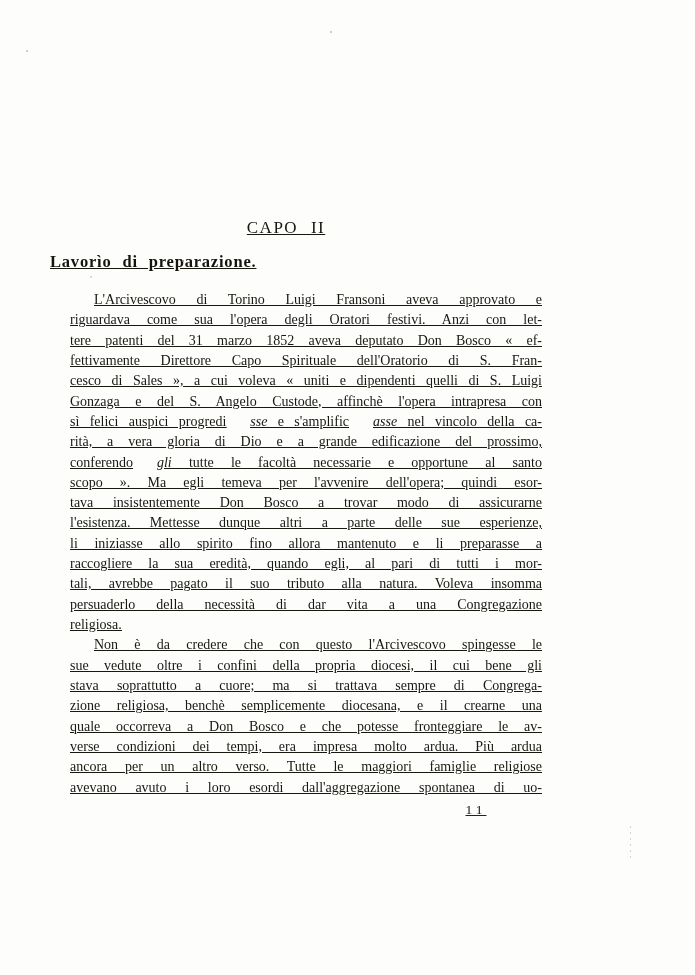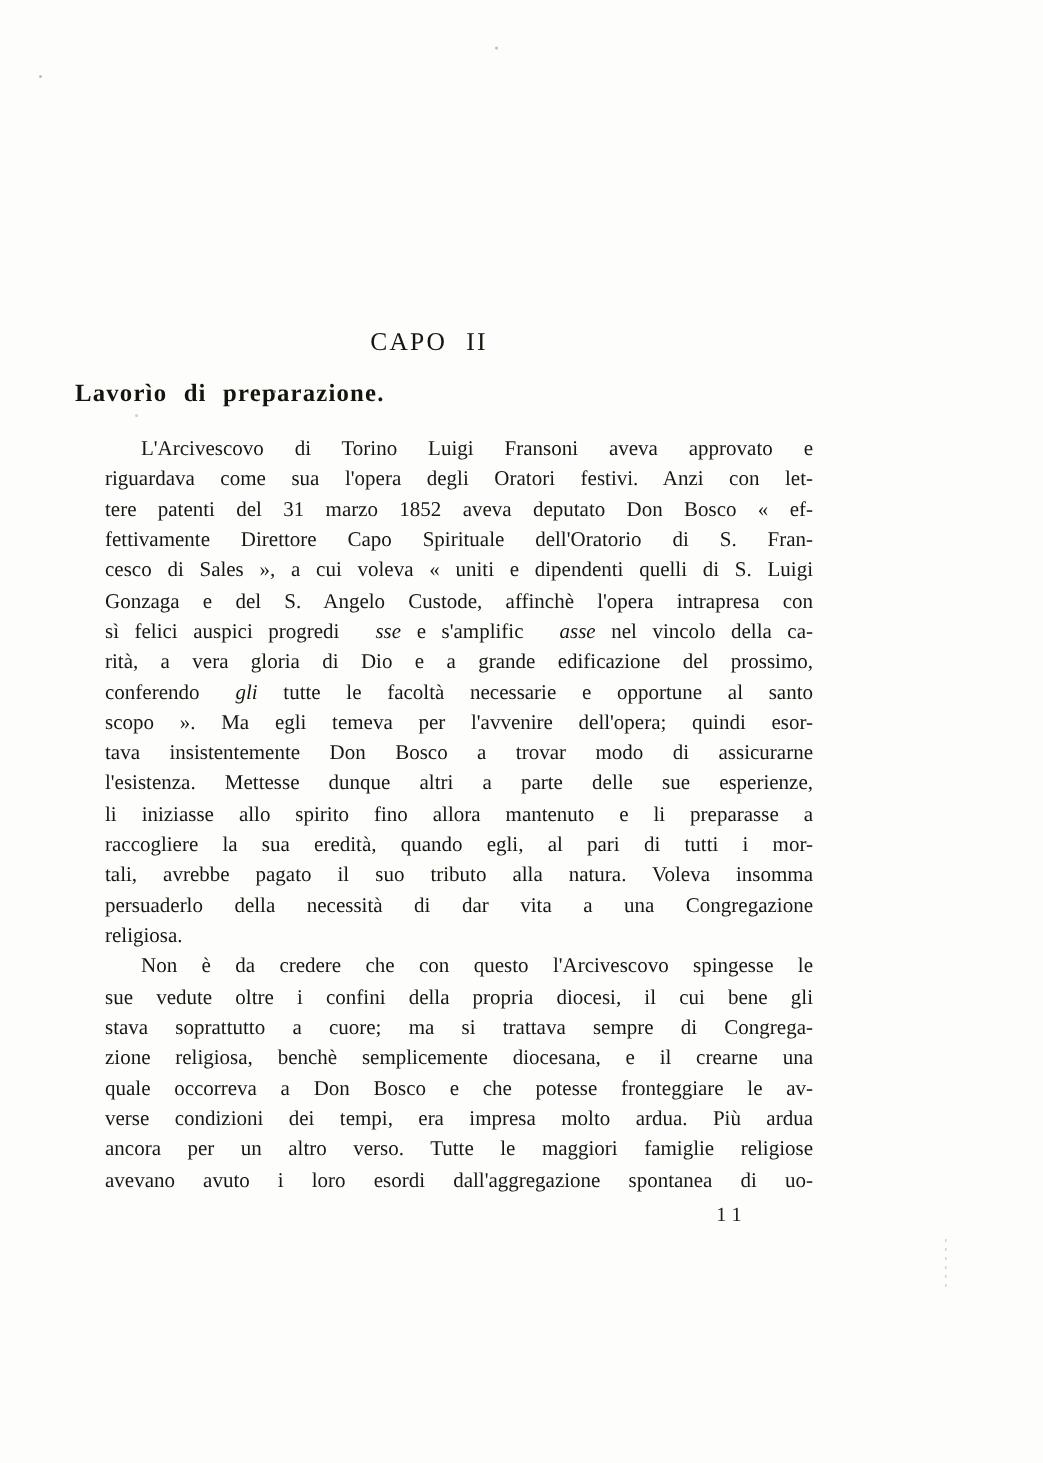--- a/index.html
+++ b/index.html
@@ -1,15 +1,15 @@
 <!DOCTYPE html>
 <html><head>
 <meta charset="utf-8">
 <style>
-  * { margin: 0; padding: 0; box-sizing: border-box; }
+  * { margin: 0; padding: 0; box-sizing: border-box; text-decoration: underline; }
   html, body { width: 695px; height: 975px; background: #fdfdfc; }
   .page {
     position: relative;
     width: 695px;
     height: 975px;
     background: #fdfdfc;
     overflow: hidden;
     font-family: "Liberation Serif", "DejaVu Serif", serif;
     color: #17160f;
   }
@@ -50,21 +50,21 @@
     text-align-last: justify;
     word-spacing: 0.5px;
     white-space: normal;
     color: #181710;
   }
   .line.indent { text-indent: 24px; }
   .line.end { text-align-last: left; }
   .line i { font-style: italic; padding-left: 24px; }
   .page-number {
     position: absolute;
-    left: 452px;
+    left: 440px;
     top: 802px;
     width: 72px;
     text-align: center;
     font-size: 13.5px;
     letter-spacing: 4px;
     color: #23211a;
   }
   
   .edge-dots {
     position: absolute;

